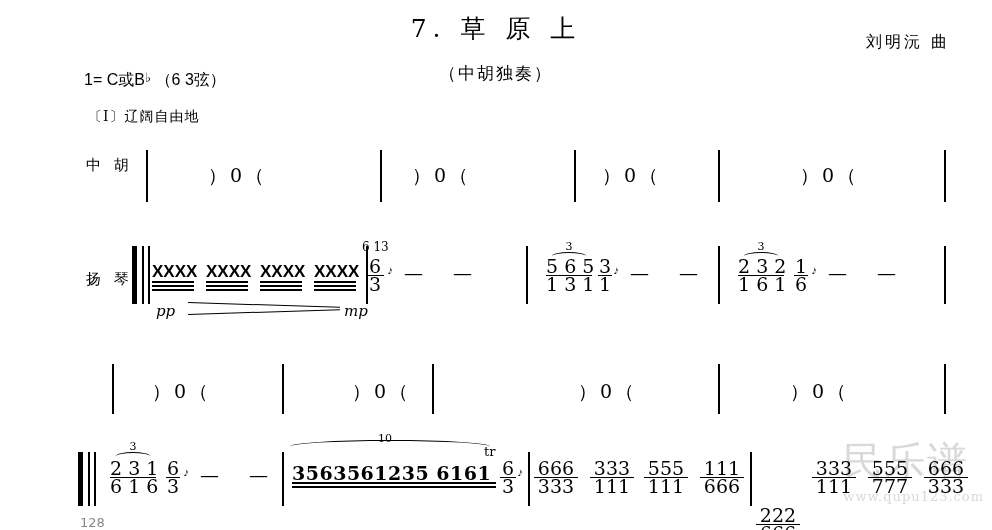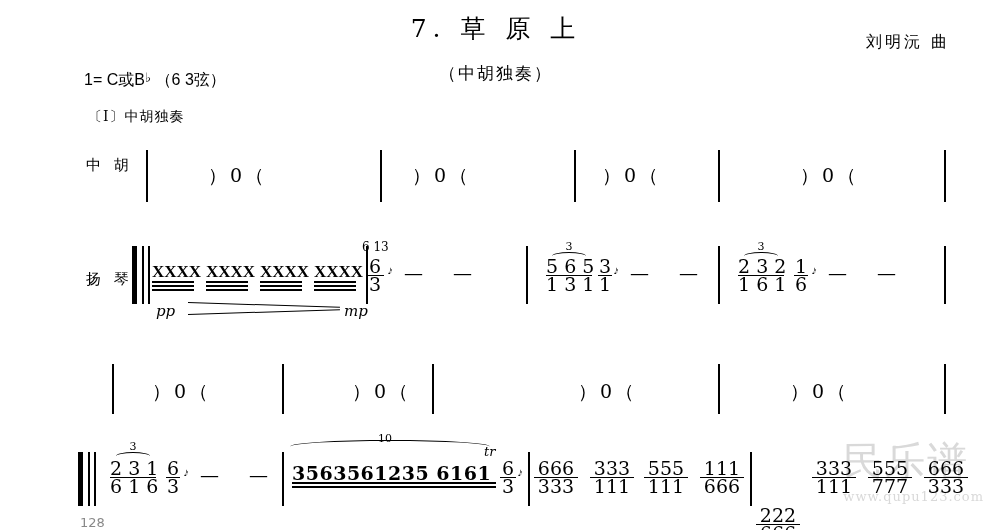--- a/index.html
+++ b/index.html
@@ -162,24 +162,24 @@
   .slurline {
     position: absolute;
     border-top: 1.4px solid #000;
     border-radius: 50% 50% 0 0;
     height: 12px;
   }
   .xxxx {
     position: absolute;
     font-size: 17px;
     font-weight: bold;
-    font-family: Liberation Serif, serif;
+    font-family: Liberation Sans, sans-serif;
     letter-spacing: 0px;
   }
-  .tr { font-style: italic; font-size: 13px; }
+  .tr { font-size: 13px; }
   .crescendo {
     position: absolute;
   }
   .crescendo i {
     position: absolute;
     display: block;
     height: 1px;
     background: #000;
     transform-origin: left center;
   }
@@ -192,21 +192,21 @@
   <div class="title">7.  草 原 上</div>
   <div class="composer">刘明沅  曲</div>
   <div class="subtitle">（中胡独奏）</div>
 
   <div class="keysig">
     <span>1=</span>
     <span>C或B</span><span class="flat">♭</span>
     <span>（6 3弦）</span>
   </div>
 
-  <div class="tempo">〔I〕中胡独奏</div>
+  <div class="tempo">〔I〕辽阔自由地</div>
 
   <div class="watermark">
     <span>民乐谱</span>
     <small>www.qupu123.com</small>
   </div>
   <div class="pagenum">128</div>
 
   <div class="inst-label" style="top:156px; left:86px;">中 胡</div>
 
   <div class="barline" style="left:146px; top:150px; height:52px;"></div>

